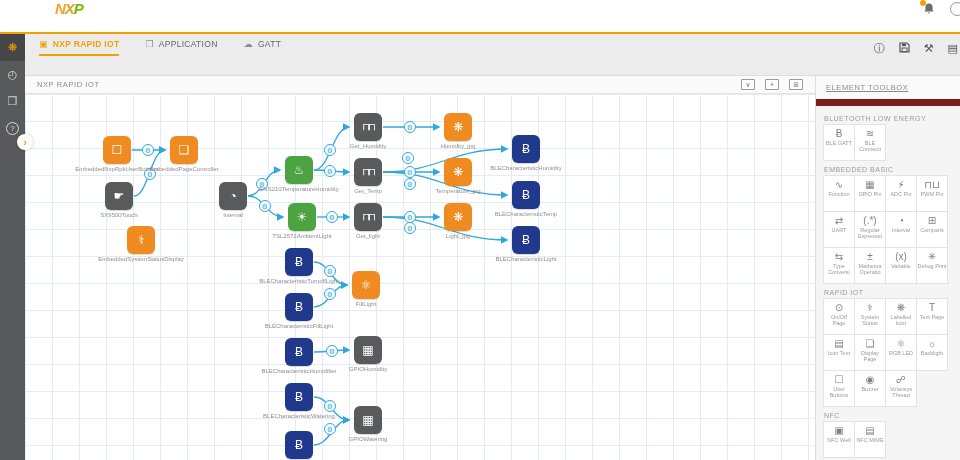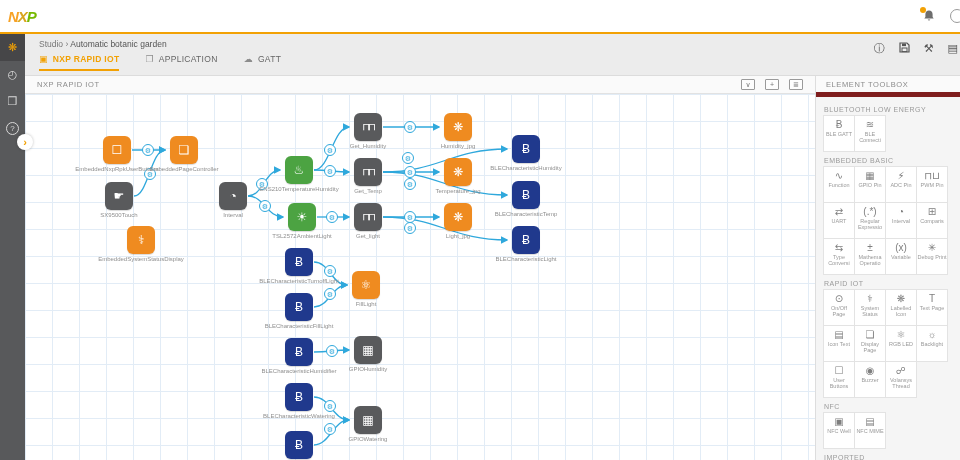--- a/index.html
+++ b/index.html
@@ -1,19 +1,19 @@
 <!DOCTYPE html>
 <html><head>
 <meta charset="utf-8">
 <style>
   html,body{margin:0;padding:0;width:960px;height:460px;overflow:hidden;
     font-family:"Liberation Sans","DejaVu Sans",sans-serif;background:#fff;}
   *{box-sizing:border-box;}
   
-  .topbar{height:26px;display:flex;align-items:center;padding:16px 8px;background:#fff;position:relative;}
+  .topbar{height:26px;display:flex;align-items:flex-end;padding:16px 8px;background:#fff;position:relative;margin-left:47px;}
   .logo{font-style:italic;font-weight:bold;font-size:15px;letter-spacing:-1px;line-height:1;}
   .logo .n{color:#f7a226;} .logo .x{color:#d9a51f;} .logo .p{color:#76b900;}
   .topbar-right{margin-left:auto;display:flex;align-items:center;gap:14px;}
   .bell{position:relative;width:14px;height:14px;}
   .bell svg{display:block;}
   .bell .badge{position:absolute;top:-2px;left:-2px;width:6px;height:6px;border-radius:50%;}
   .avatar-half{width:14px;height:14px;border:1px solid #9a9a9a;border-radius:50%;margin-right:-12px;}
   .accent{height:2px;background:#f2a104;}
   
   .shell{display:flex;height:432px;position:relative;}
@@ -57,22 +57,22 @@
     justify-content:center;color:#fff;font-size:12px;line-height:1;box-shadow:0 1px 1px rgba(0,0,0,.15);}
   .node.small-glyph{font-size:10px;letter-spacing:-2px;}
   .node-label{position:absolute;width:120px;text-align:center;font-size:6px;color:#8f8f8f;
     white-space:nowrap;overflow:hidden;}
   .ldot{position:absolute;width:12px;height:12px;border-radius:50%;background:#fff;
     border:1.5px solid #2fa8dc;color:#2fa8dc;display:flex;align-items:center;justify-content:center;
     font-size:7px;line-height:1;}
   
   .toolbox{width:145px;background:#f5f5f5;border-left:1px solid #ddd;display:flex;
     flex-direction:column;flex-shrink:0;}
-  .tb-head{height:21px;border-bottom:5px solid #7f1d1d;display:flex;align-items:center;
-    padding:0 10px;font-size:7.5px;color:#8b8b8b;letter-spacing:.6px;background:#fafafa;flex-shrink:0;}
+  .tb-head{height:30px;border-bottom:7px solid #7f1d1d;display:flex;align-items:center;
+    padding:0 10px;font-size:7.5px;color:#8b8b8b;letter-spacing:.6px;background:#fafafa;flex-shrink:0;text-decoration:underline;}
   .tb-body{padding:4px 8px 0 8px;overflow:hidden;}
   .tb-title{font-size:7px;color:#9a9a9a;letter-spacing:.5px;margin:5px 0 3px 0;}
   .tb-grid{display:flex;flex-wrap:wrap;}
   .tb-item{width:32px;height:37px;background:#fff;border:1px solid #e3e3e3;margin:-1px 0 0 -1px;
     display:flex;flex-direction:column;align-items:center;justify-content:flex-start;padding-top:3px;}
   .tb-ico{font-size:10px;color:#7f7f7f;line-height:12px;height:12px;}
   .tb-lab{font-size:5.5px;color:#9a9a9a;text-align:center;line-height:1.15;overflow:hidden;
     max-height:13px;width:30px;word-break:break-word;}
 </style>
 </head>
@@ -111,25 +111,20 @@
       <span class="rail-help">?</span>
     </div>
   </div>
   <div class="rail-expand">
     <span>›</span>
   </div>
 
   <div class="main">
 
     <div class="subhead">
-      <div class="crumbs">
-        <span>Studio</span>
-        <span>›</span>
-        <span class="cur">Automatic botanic garden</span>
-      </div>
       <div class="tabs">
         <div class="tab active">
           <span class="tico">▣</span>
           <span>NXP RAPID IOT</span>
         </div>
         <div class="tab">
           <span class="tico">❐</span>
           <span>APPLICATION</span>
         </div>
         <div class="tab">

